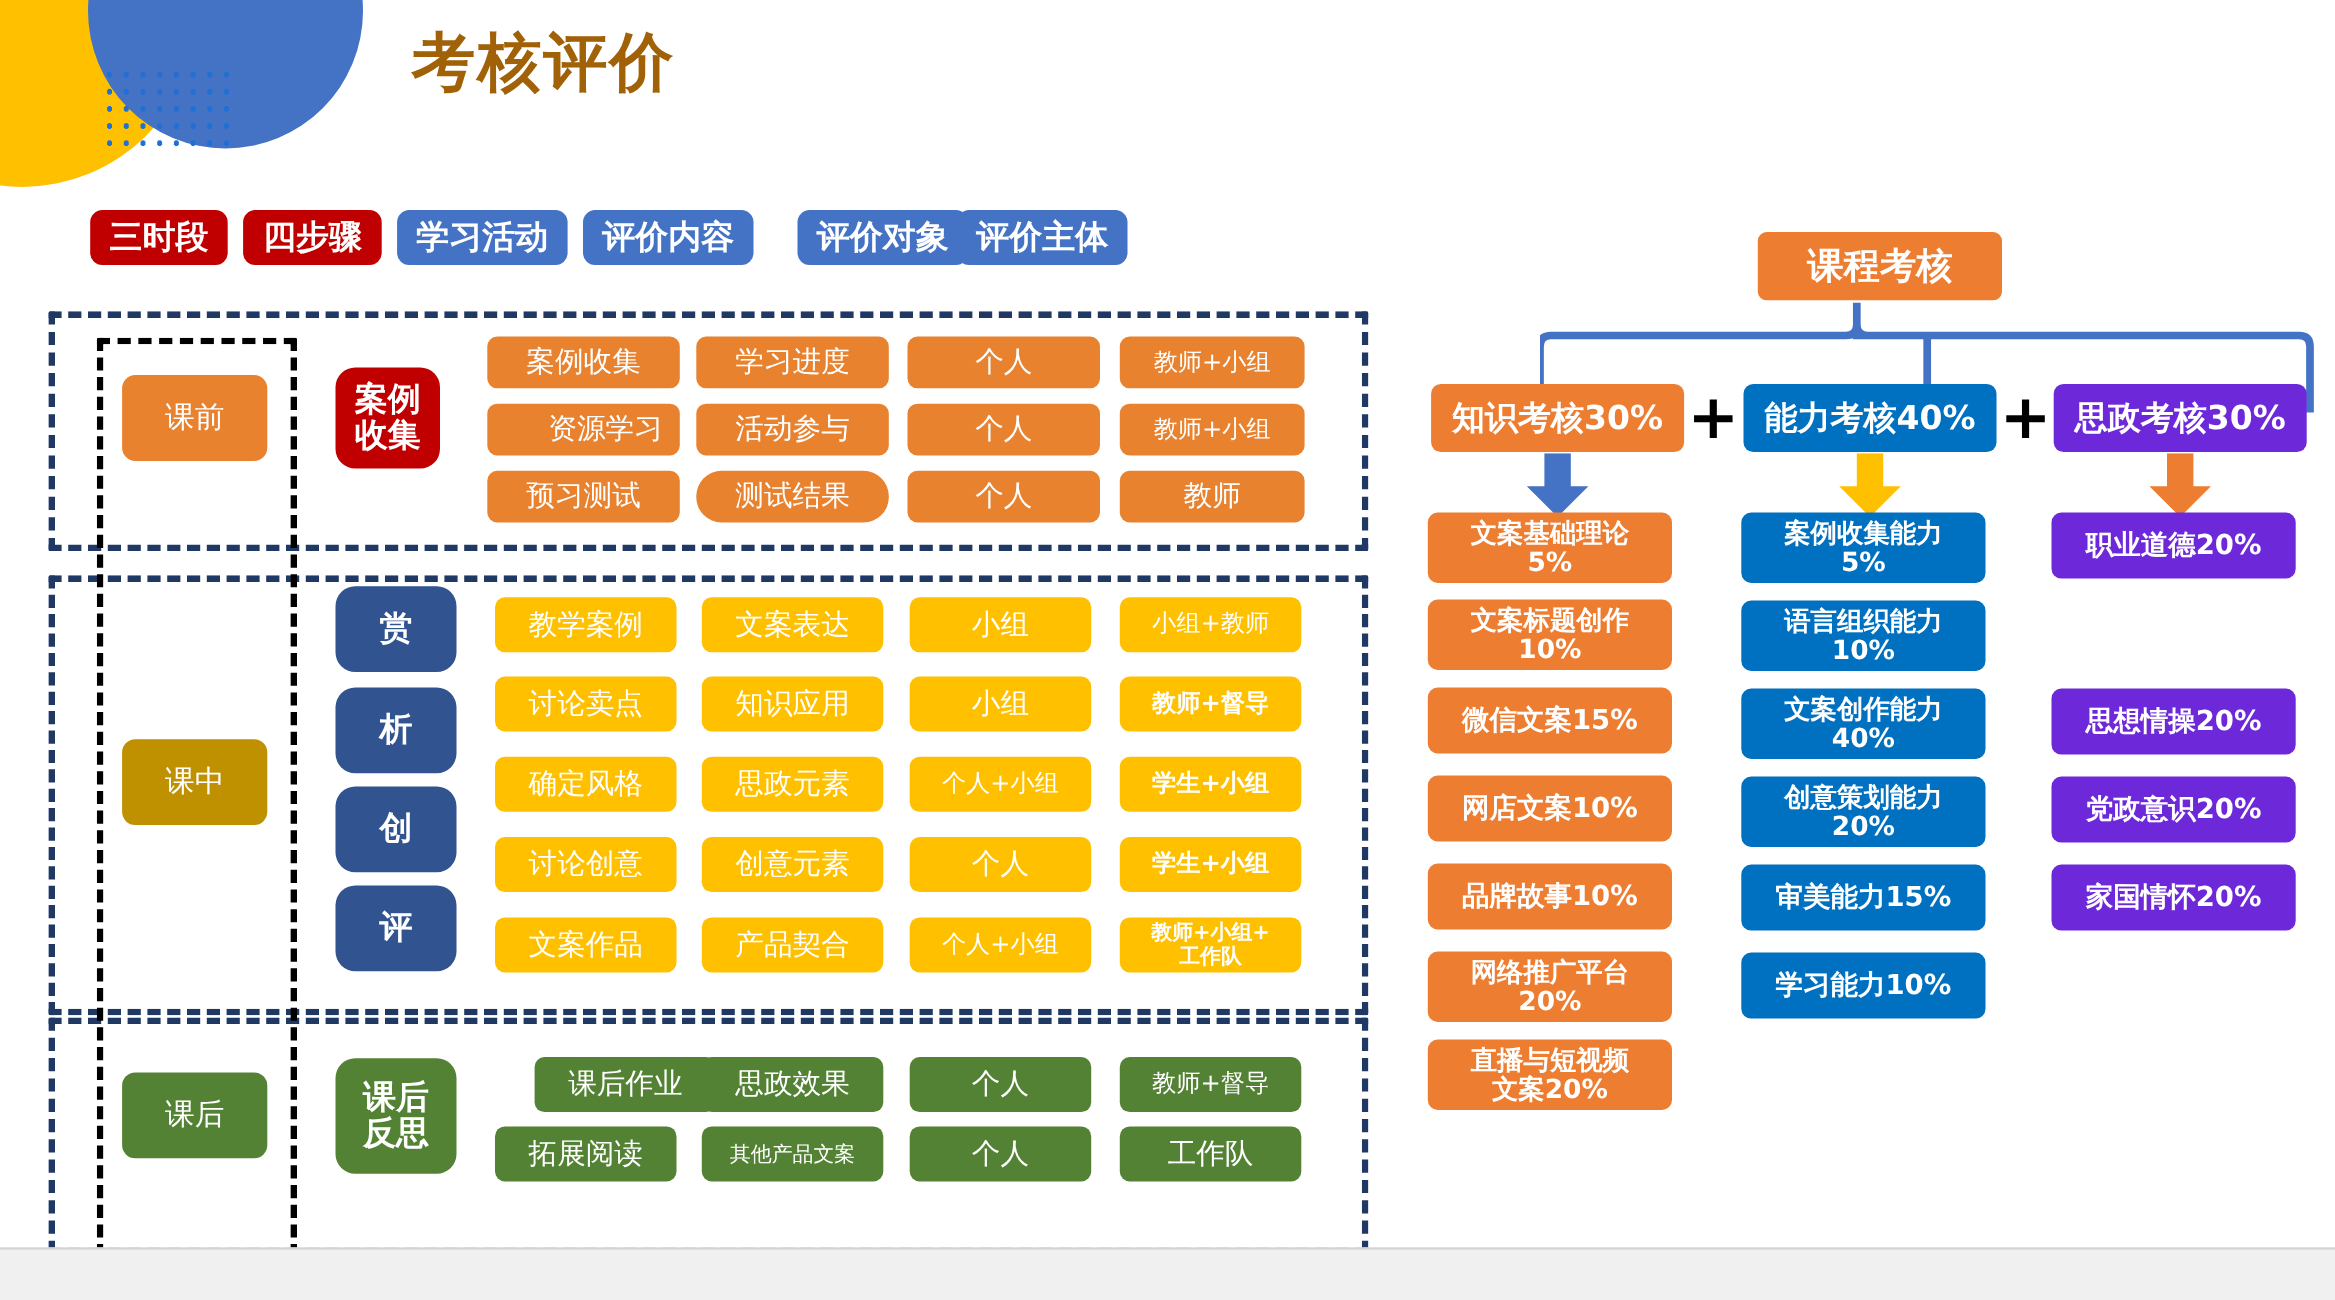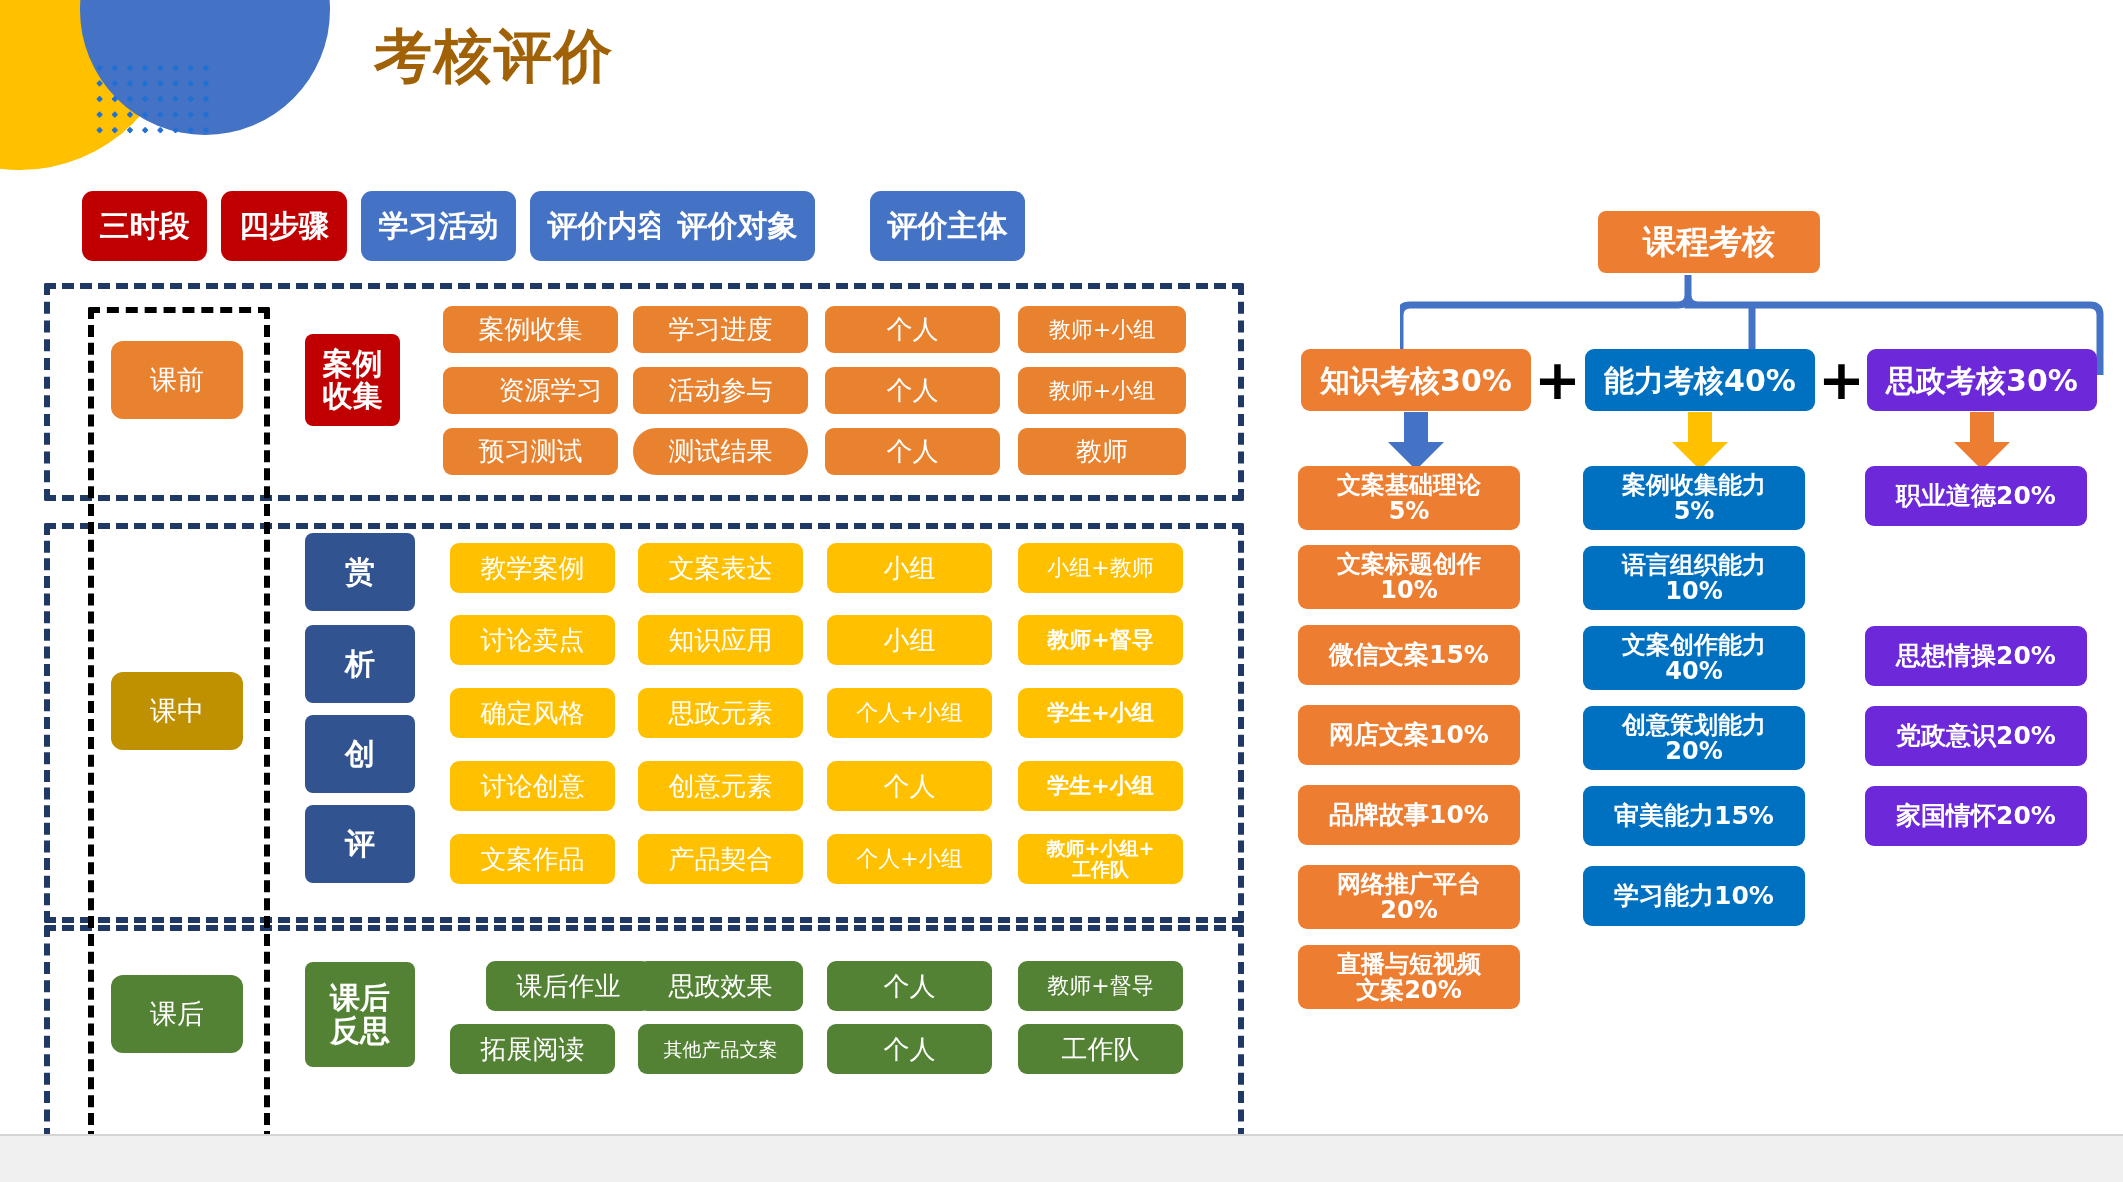--- a/index.html
+++ b/index.html
@@ -49,39 +49,39 @@
     display: flex; align-items: center; justify-content: center;
     text-align: center;
     color: #ffffff;
     border-radius: 9px;
     line-height: 1.08;
     font-family: "DejaVu Sans", "Liberation Sans", sans-serif;
     white-space: pre-line;
   }
 
   
-  .hdr { height: 70px; font-size: 30px; font-weight: bold; border-radius: 11px; }
+  .hdr { height: 50px; font-size: 30px; font-weight: bold; border-radius: 11px; }
   .hdr.red  { background: #C00000; }
   .hdr.blue { background: #4472C4; }
 
   
   .dash-navy {
     position: absolute;
     border: 6px dashed #1F3864;
     border-radius: 2px;
   }
   .dash-black {
     position: absolute;
     border: 6px dashed #000000;
     border-radius: 2px;
   }
 
   
   .phase  { font-size: 27px; border-radius: 12px; }
-  .step   { font-size: 30px; font-weight: bold; border-radius: 8px; }
+  .step   { font-size: 30px; font-weight: bold; border-radius: 18px; }
   .cell   { font-size: 26px; border-radius: 9px; }
   .cell.sm   { font-size: 22px; }
   .cell.xs   { font-size: 19px; }
   .cell.bold { font-weight: bold; }
 
   .c-orange { background: #E8822F; }
   .c-red    { background: #C00000; }
   .c-yellow { background: #FFC000; }
   .c-stepblue { background: #31538F; }
   .c-olive  { background: #BF9000; }
@@ -129,21 +129,21 @@
   <div class="deco-yellow"></div>
   <div class="deco-blue"></div>
   <div class="deco-dots"></div>
 
   <div class="title">考核评价</div>
 
   <div class="chip hdr red" style="left:82px;  top:191px; width:125px;">三时段</div>
   <div class="chip hdr red" style="left:221px; top:191px; width:126px;">四步骤</div>
   <div class="chip hdr blue" style="left:361px; top:191px; width:155px;">学习活动</div>
   <div class="chip hdr blue" style="left:530px; top:191px; width:155px;">评价内容</div>
-  <div class="chip hdr blue" style="left:660px; top:191px; width:155px;">评价对象</div>
+  <div class="chip hdr blue" style="left:725px; top:191px; width:155px;">评价对象</div>
   <div class="chip hdr blue" style="left:870px; top:191px; width:155px;">评价主体</div>
 
   <div class="dash-navy" style="left:44px; top:283px; width:1200px; height:218px;"></div>
   <div class="dash-navy" style="left:44px; top:523px; width:1200px; height:400px;"></div>
   <div class="dash-navy" style="left:44px; top:925px; width:1200px; height:215px;"></div>
   <div class="dash-black" style="left:88px; top:307px; width:182px; height:836px;"></div>
 
   <div class="chip phase c-orange" style="left:111px; top:341px; width:132px; height:78px;">课前</div>
   <div class="chip step c-red" style="left:305px; top:334px; width:95px; height:92px;">案例
 收集</div>

